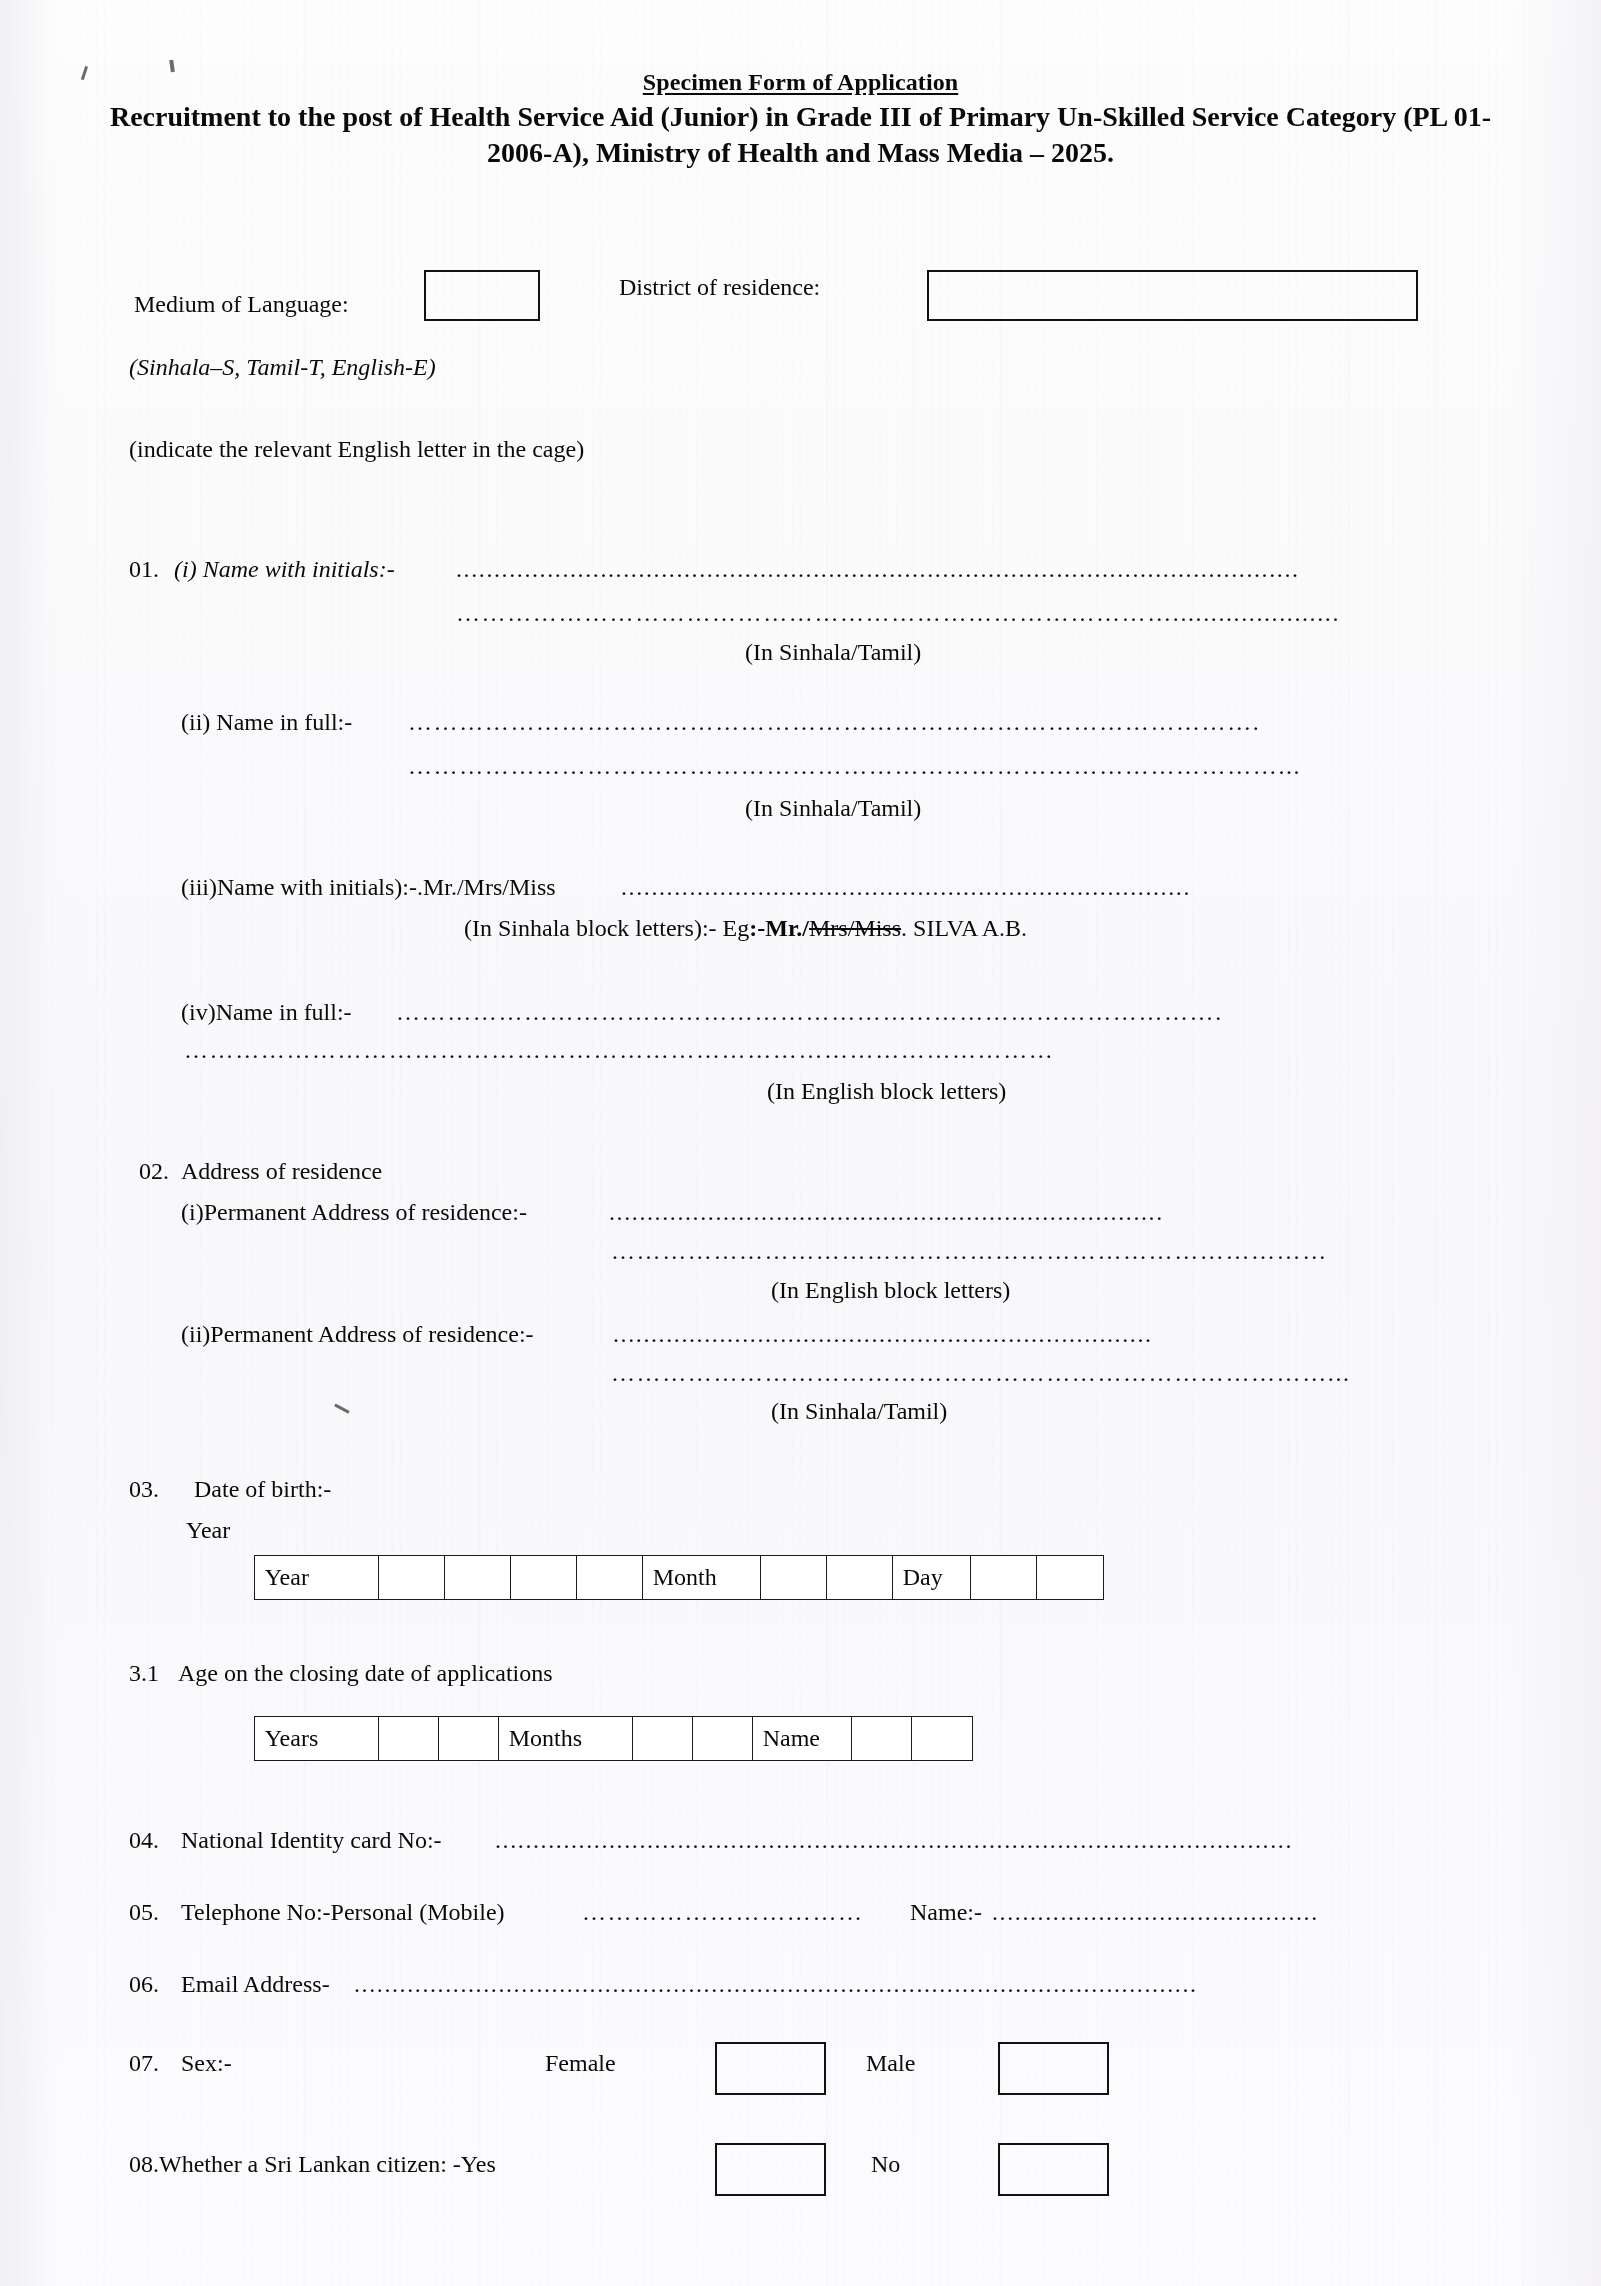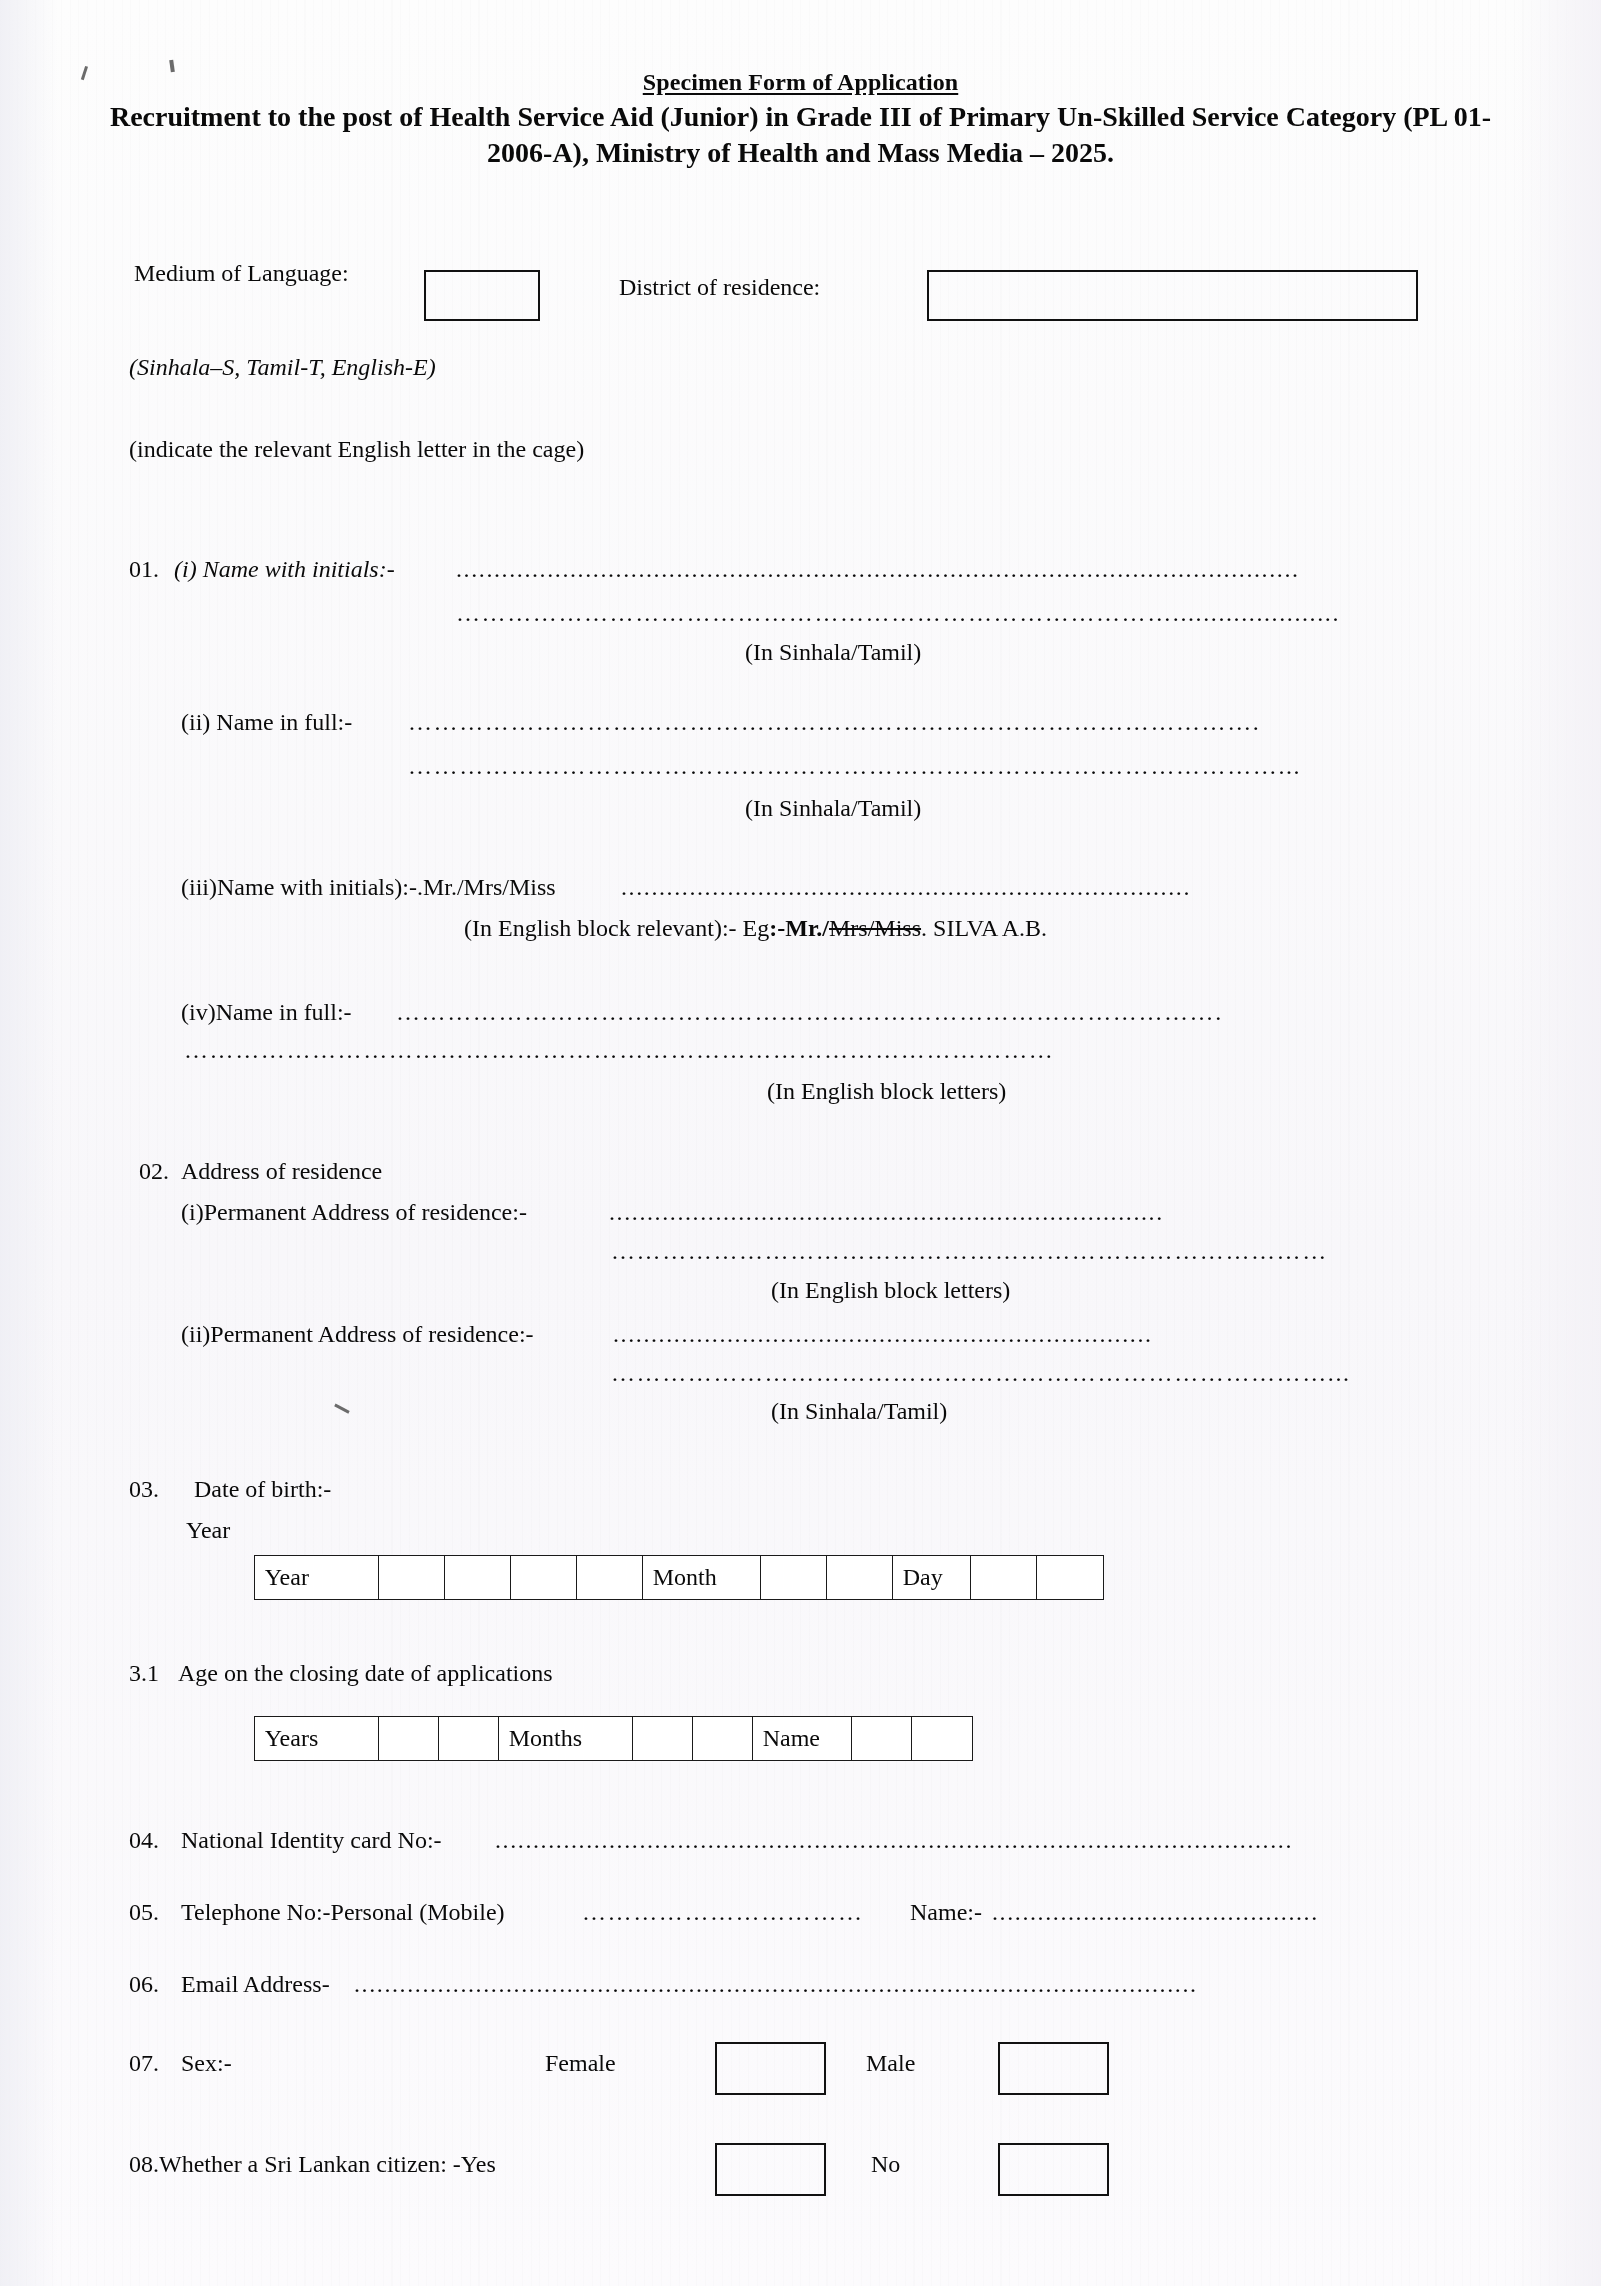--- a/index.html
+++ b/index.html
@@ -126,21 +126,21 @@
     <div class="title-block">
       <div class="title-line">
         <span class="u">Specimen Form of Application</span>
       </div>
       <div class="title-main">
         <span class="u">Recruitment to the post of Health Service Aid (Junior) in Grade III of Primary Un-Skilled Service Category (PL</span>
         <span class="u">01-2006-A), Ministry of Health and Mass Media – 2025.</span>
       </div>
     </div>
 
-    <div class="row" style="left:134px; top:259px;">Medium of Language:</div>
+    <div class="row" style="left:134px; top:290px;">Medium of Language:</div>
     <div class="box" style="left:424px; top:270px; width:112px; height:47px;"></div>
 
     <div class="row" style="left:619px; top:273px;">District of residence:</div>
     <div class="box" style="left:927px; top:270px; width:487px; height:47px;"></div>
 
     <div class="row" style="left:129px; top:353px;font-style:italic;">(Sinhala–S, Tamil-T, English-E)</div>
     <div class="row" style="left:129px; top:435px;">(indicate the relevant English letter in the cage)</div>
 
     <div class="row" style="left:129px; top:555px;">01.</div>
     <div class="row" style="left:174px; top:555px;font-style:italic;">(i) Name with initials:-</div>
@@ -149,21 +149,21 @@
     <div class="row" style="left:745px; top:638px;">(In Sinhala/Tamil)</div>
 
     <div class="row" style="left:181px; top:708px;">(ii) Name in full:-</div>
     <div class="row dots" style="left:408px; top:708px;">……………………………………………………………………………………….</div>
     <div class="row dots" style="left:408px; top:752px;">…………………………………………………………………………………………...</div>
     <div class="row" style="left:745px; top:794px;">(In Sinhala/Tamil)</div>
 
     <div class="row" style="left:181px; top:873px;">(iii)Name with initials):-.Mr./Mrs/Miss</div>
     <div class="row dots" style="left:621px; top:873px;">...........................................................................</div>
     <div class="row" style="left:464px; top:914px;">
-      <span>(In English block relevant):- Eg</span><span style="font-weight:bold;">:-Mr./</span><span class="strike">Mrs/Miss</span><span>. SILVA A.B.</span>
+      <span>(In Sinhala block letters):- Eg</span><span style="font-weight:bold;">:-Mr./</span><span class="strike">Mrs/Miss</span><span>. SILVA A.B.</span>
     </div>
 
     <div class="row" style="left:181px; top:998px;">(iv)Name in full:-</div>
     <div class="row dots" style="left:396px; top:998px;">…………………………………………………………………………………….</div>
     <div class="row dots" style="left:184px; top:1036px;">…………………………………………………………………………………………</div>
     <div class="row" style="left:767px; top:1077px;">(In English block letters)</div>
 
     <div class="row" style="left:139px; top:1157px;">02.</div>
     <div class="row" style="left:181px; top:1157px;">Address of residence</div>
 

